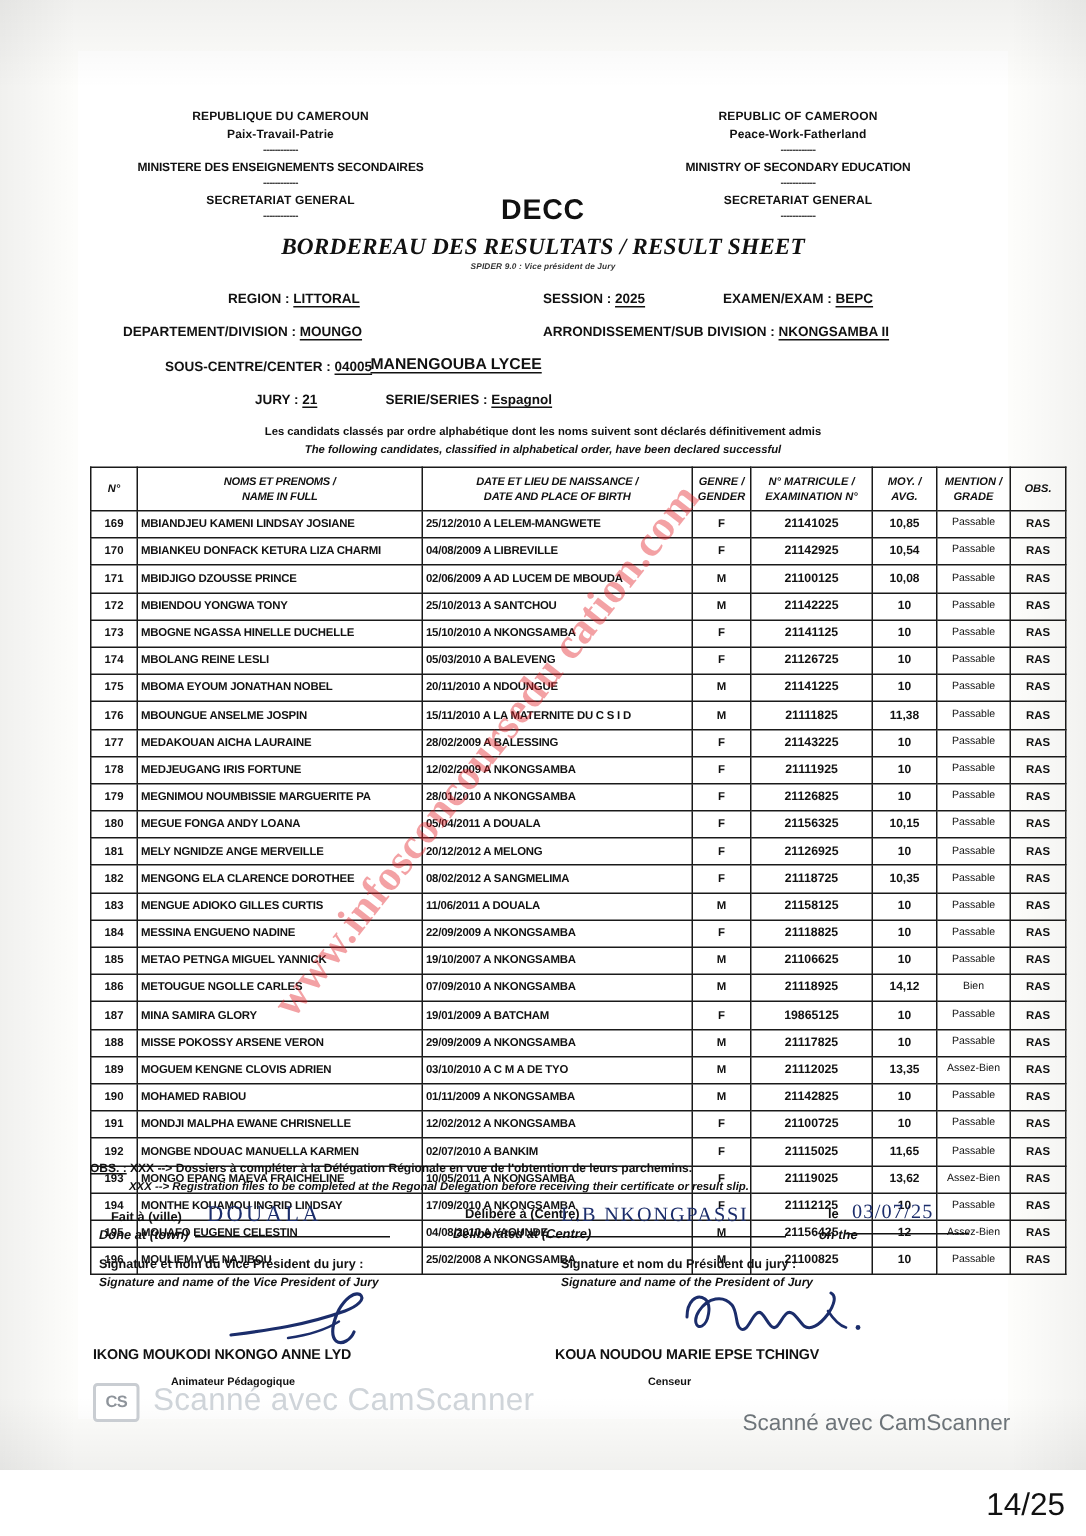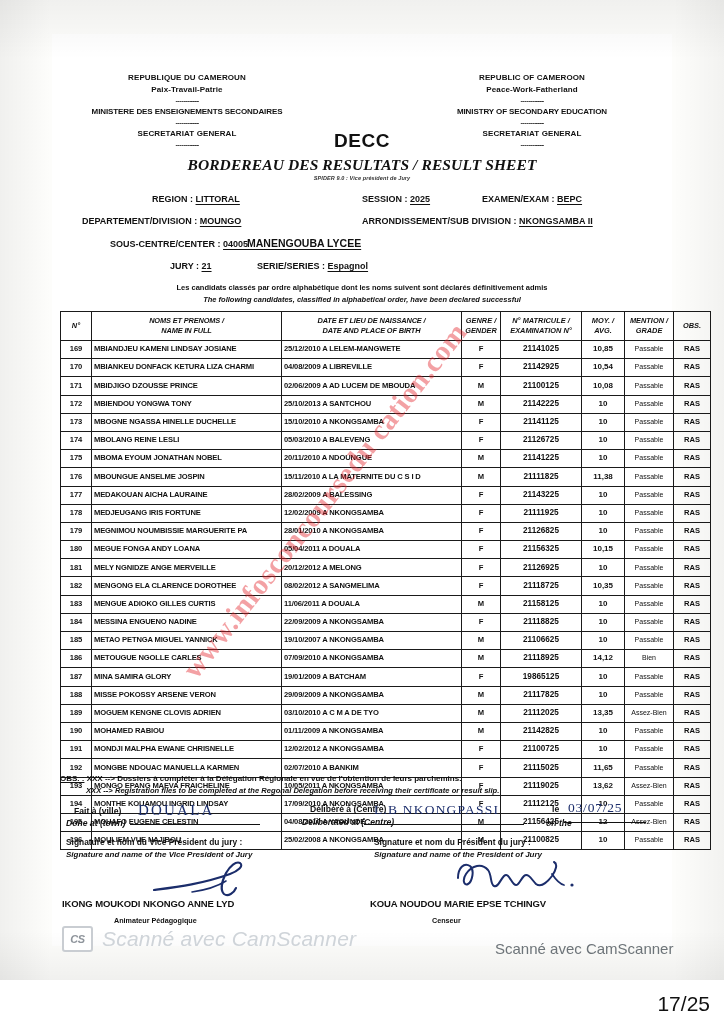--- a/index.html
+++ b/index.html
@@ -152,21 +152,21 @@
     font-family:"Liberation Serif", serif;
     font-weight:bold;
     font-size:29px;
     color:rgba(226,32,38,.42);
     white-space:nowrap;
     letter-spacing:.5px;
   }
 
   
   #cambar{position:absolute;left:62px;top:922px;width:360px;height:34px;z-index:7;
-          display:flex;align-items:center;gap:9px;font-style:italic;}
+          display:flex;gap:9px;}
   #cslogo{width:27px;height:22px;border:2px solid #c9cdd2;border-radius:3px;
           display:flex;align-items:center;justify-content:center;
           font-size:11px;font-weight:bold;color:#8e949b;background:#fff;
           font-family:"Liberation Sans", sans-serif;letter-spacing:-.5px;}
   #cstext{font-size:21px;color:#cfd4d9;letter-spacing:.2px;font-weight:normal;}
   #cambar2{position:absolute;left:495px;top:940px;z-index:7;
            font-size:15px;color:#6d7479;}
 
   
   #pageno{position:absolute;right:14px;bottom:8px;font-size:21px;color:#111;
@@ -610,13 +610,13 @@
     <span>www.infosconcoursedu cation.com</span>
   </div>
 
   <div id="cambar">
     <div id="cslogo">CS</div>
     <div id="cstext">Scanné avec CamScanner</div>
   </div>
   <div id="cambar2">Scanné avec CamScanner</div>
 </div>
 
-<div id="pageno">17/25</div>
+<div id="pageno">14/25</div>
 
 </body></html>

